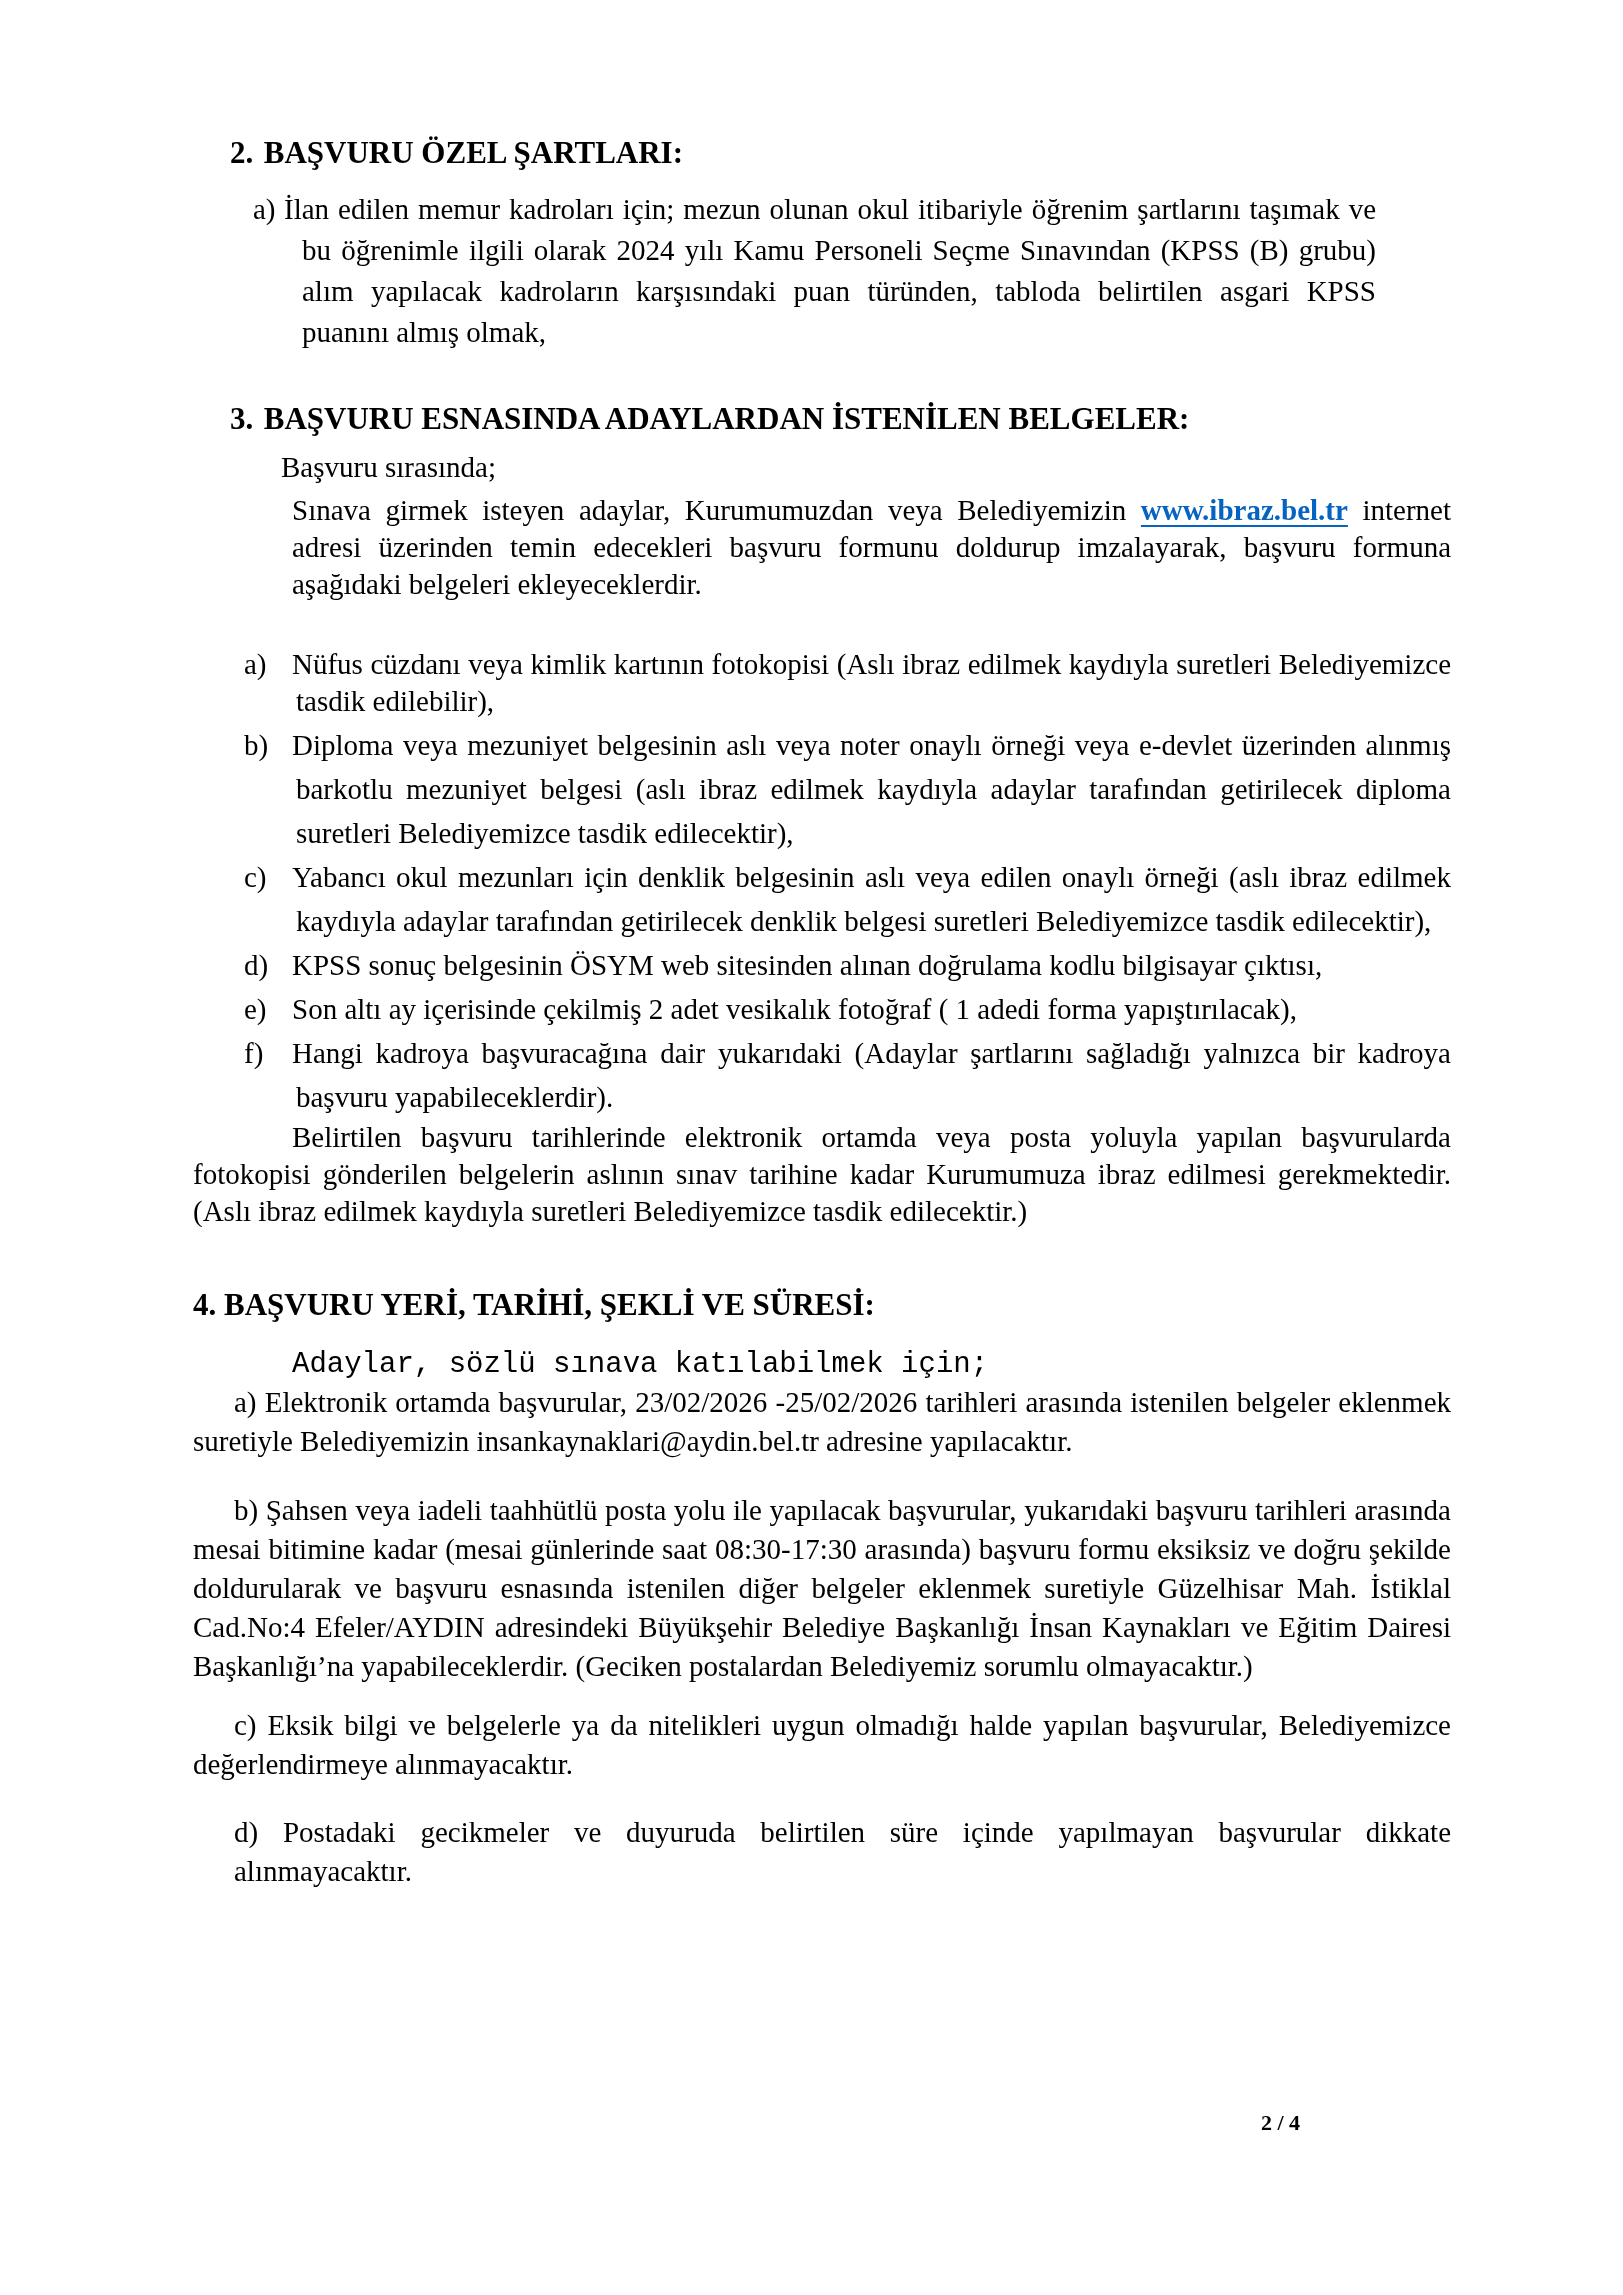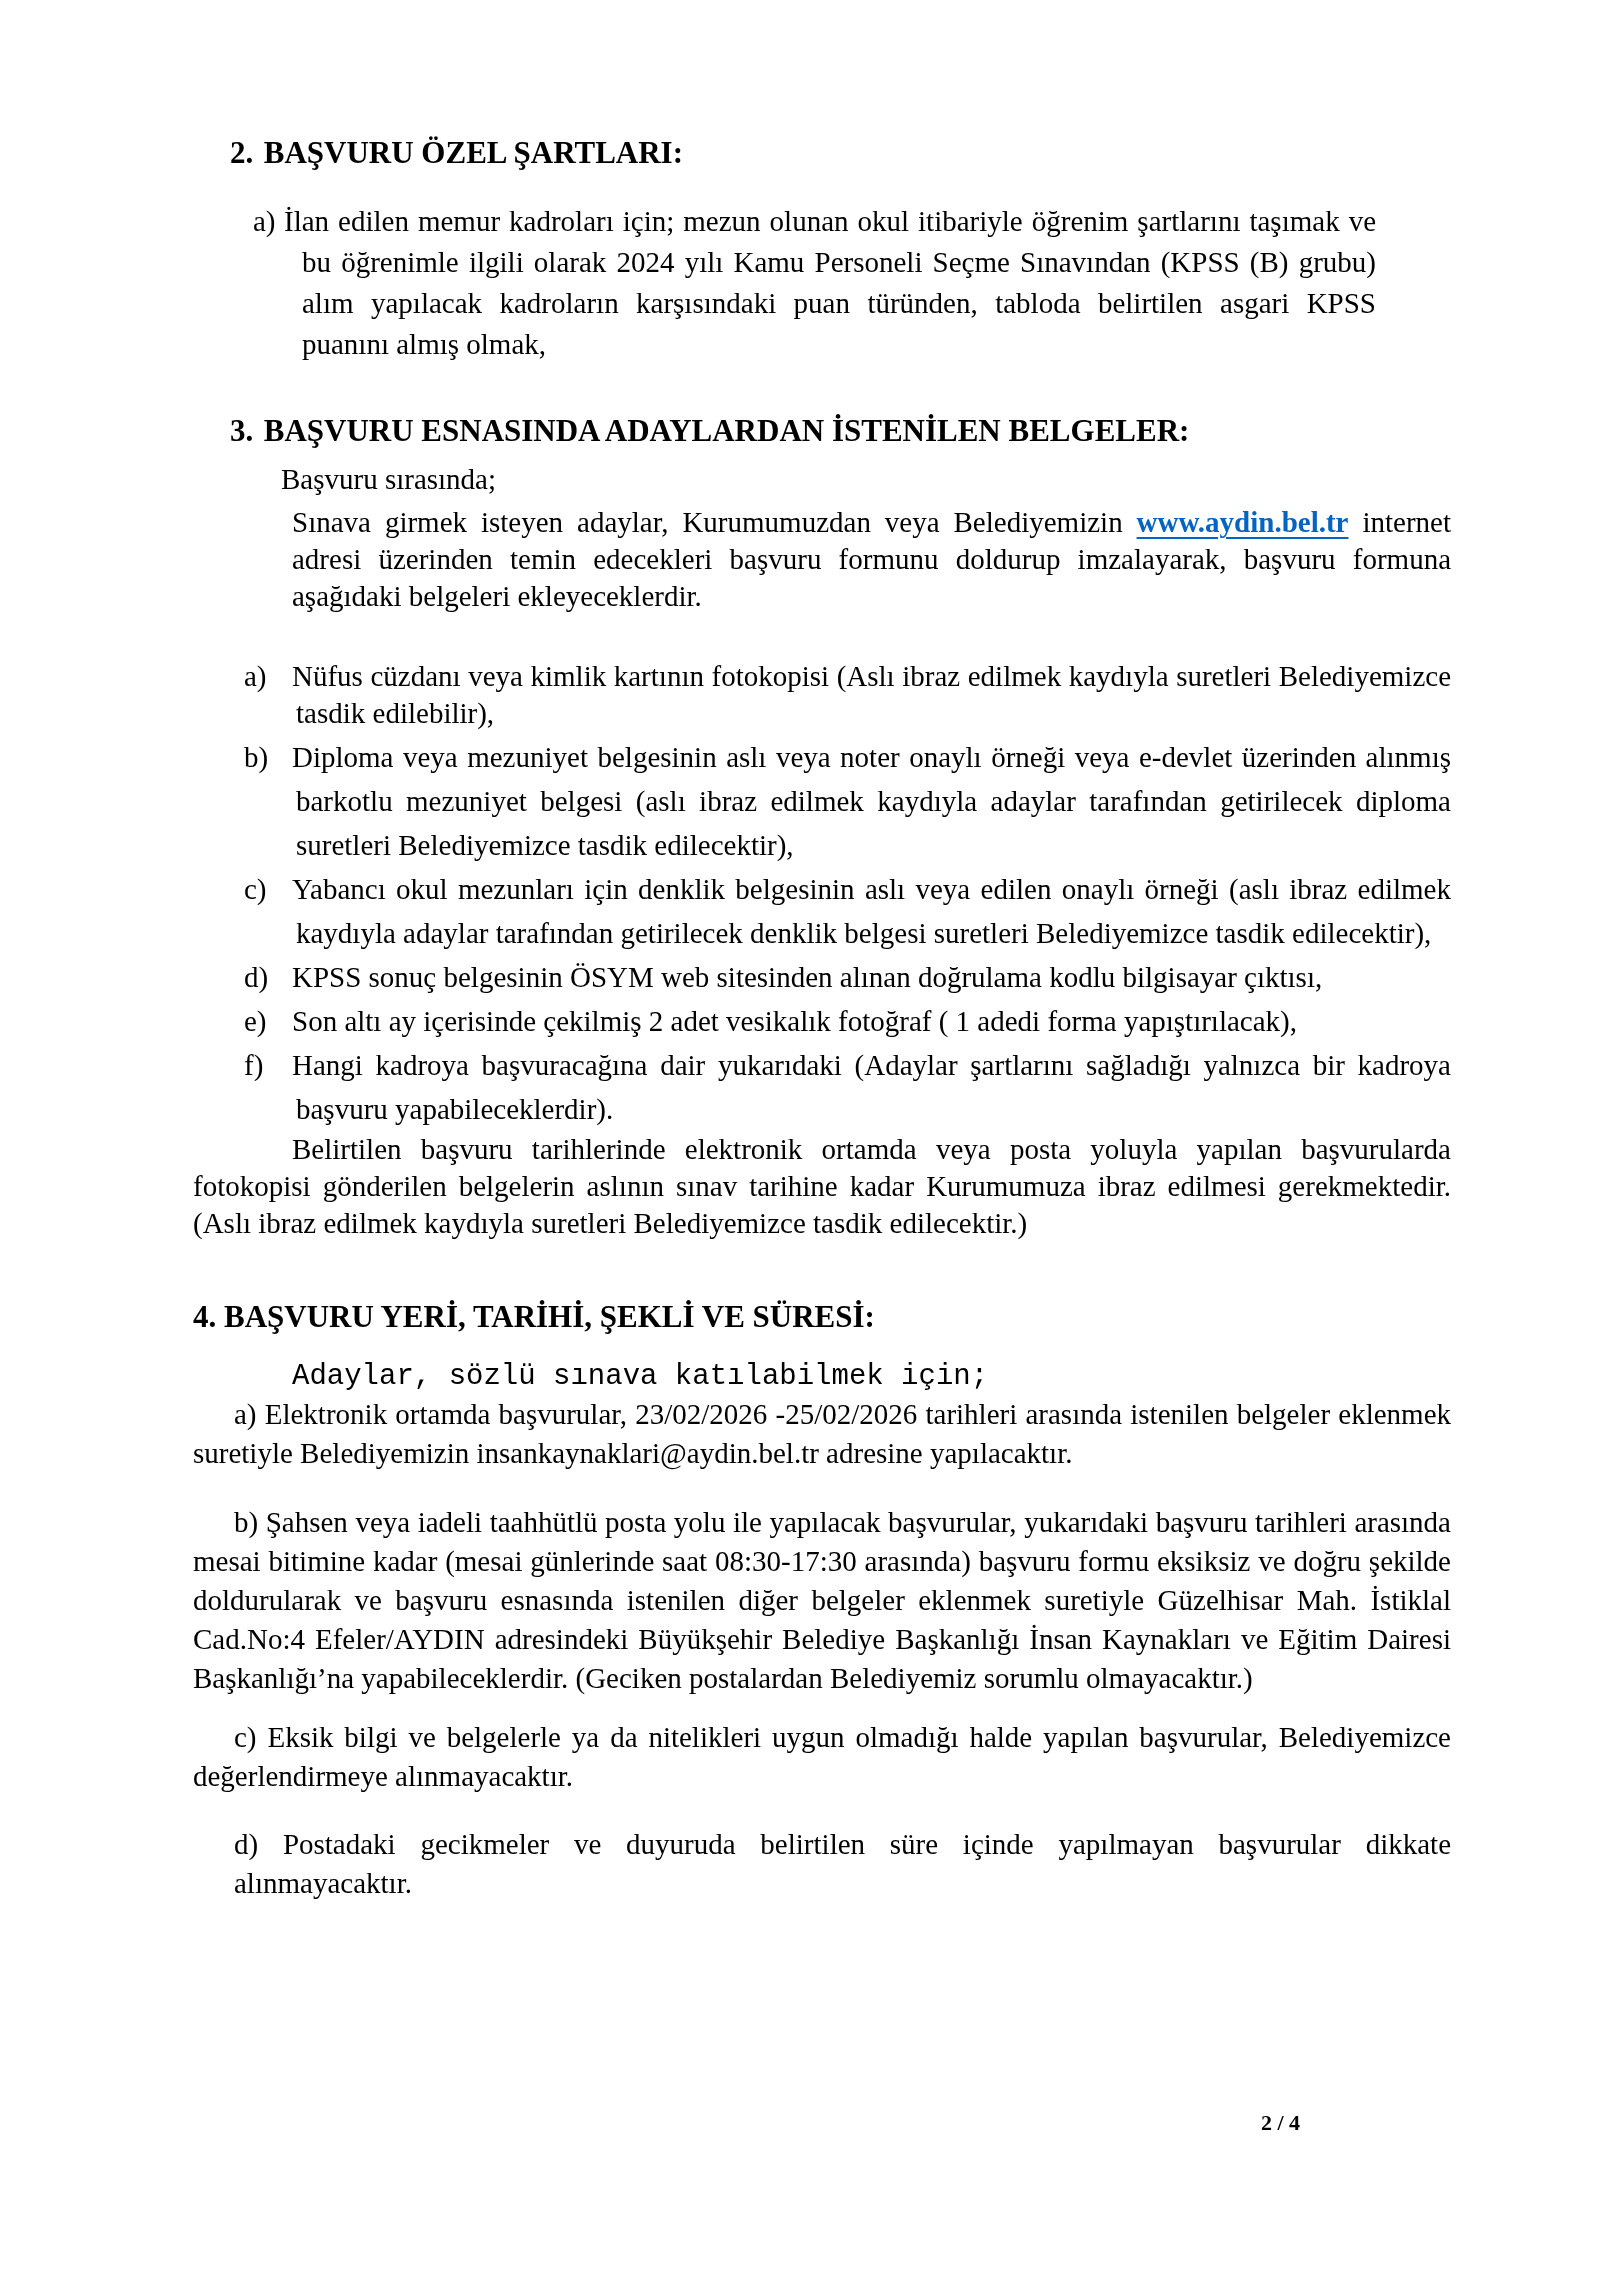--- a/index.html
+++ b/index.html
@@ -14,21 +14,21 @@
     overflow:hidden;
   }
   .content { position:absolute; left:193px; top:134px; width:1258px; }
   p { margin:0; }
 
   .heading { font-weight:bold; font-size:31px; line-height:37px; }
   .h23 { margin-left:37px; }
   .hnum { margin-right:10.5px; }
 
   .s2a {
-    margin-top:30px; margin-left:60px; margin-right:75px;
+    margin-top:18px; margin-left:60px; margin-right:75px;
     padding-left:49px; text-indent:-49px;
     text-align:justify; line-height:41px;
   }
   .mk-s2 { display:inline-block; width:31px; text-indent:0; }
 
   .h3 { margin-top:47px; }
   .lead3 { margin-top:11.8px; margin-left:88px; line-height:37px; }
   .intro3 { margin-top:6.5px; margin-left:99px; text-align:justify; line-height:37px; }
 
   .link {
@@ -70,21 +70,21 @@
   <div class="content">
 
     <p class="heading h23"><span class="hnum">2.</span><span>BAŞVURU ÖZEL ŞARTLARI:</span></p>
 
     <p class="s2a"><span class="mk-s2">a)</span><span>İlan edilen memur kadroları için; mezun olunan okul itibariyle öğrenim şartlarını taşımak ve bu öğrenimle ilgili olarak 2024 yılı Kamu Personeli Seçme Sınavından (KPSS (B) grubu) alım yapılacak kadroların karşısındaki puan türünden, tabloda belirtilen asgari KPSS puanını almış olmak,</span></p>
 
     <p class="heading h23 h3"><span class="hnum">3.</span><span>BAŞVURU ESNASINDA ADAYLARDAN İSTENİLEN BELGELER:</span></p>
 
     <p class="lead3">Başvuru sırasında;</p>
 
-    <p class="intro3"><span>Sınava girmek isteyen adaylar, Kurumumuzdan veya Belediyemizin </span><a class="link">www.aydin.bel.tr</a><span> internet adresi üzerinden temin edecekleri başvuru formunu doldurup imzalayarak, başvuru formuna aşağıdaki belgeleri ekleyeceklerdir.</span></p>
+    <p class="intro3"><span>Sınava girmek isteyen adaylar, Kurumumuzdan veya Belediyemizin </span><a class="link">www.ibraz.bel.tr</a><span> internet adresi üzerinden temin edecekleri başvuru formunu doldurup imzalayarak, başvuru formuna aşağıdaki belgeleri ekleyeceklerdir.</span></p>
 
     <ul class="docs">
       <li class="li-a"><span class="mk">a)</span><span>Nüfus cüzdanı veya kimlik kartının fotokopisi (Aslı ibraz edilmek kaydıyla suretleri Belediyemizce tasdik edilebilir),</span></li>
       <li class="li-b"><span class="mk">b)</span><span>Diploma veya mezuniyet belgesinin aslı veya noter onaylı örneği veya e-devlet üzerinden alınmış barkotlu mezuniyet belgesi (aslı ibraz edilmek kaydıyla adaylar tarafından getirilecek diploma suretleri Belediyemizce tasdik edilecektir),</span></li>
       <li class="li-c"><span class="mk">c)</span><span>Yabancı okul mezunları için denklik belgesinin aslı veya edilen onaylı örneği (aslı ibraz edilmek kaydıyla adaylar tarafından getirilecek denklik belgesi suretleri Belediyemizce tasdik edilecektir),</span></li>
       <li class="li-d"><span class="mk">d)</span><span>KPSS sonuç belgesinin ÖSYM web sitesinden alınan doğrulama kodlu bilgisayar çıktısı,</span></li>
       <li class="li-e"><span class="mk">e)</span><span>Son altı ay içerisinde çekilmiş 2 adet vesikalık fotoğraf ( 1 adedi forma yapıştırılacak),</span></li>
       <li class="li-f"><span class="mk">f)</span><span>Hangi kadroya başvuracağına dair yukarıdaki (Adaylar şartlarını sağladığı yalnızca bir kadroya başvuru yapabileceklerdir).</span></li>
     </ul>
 

